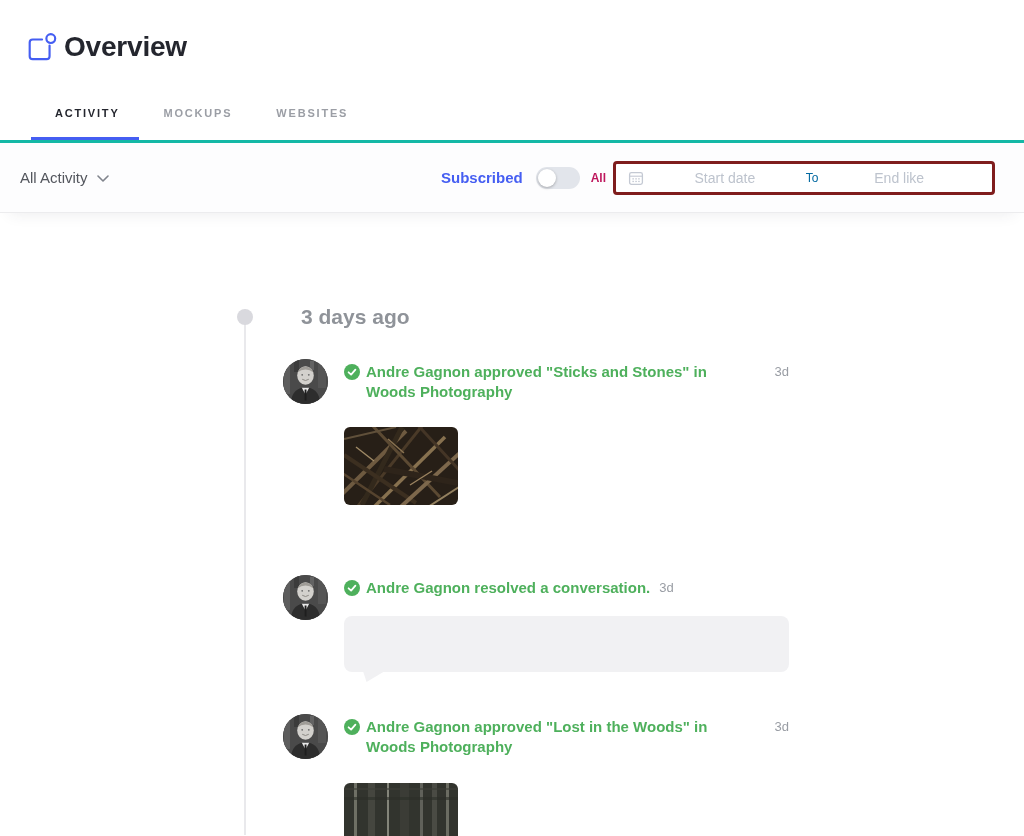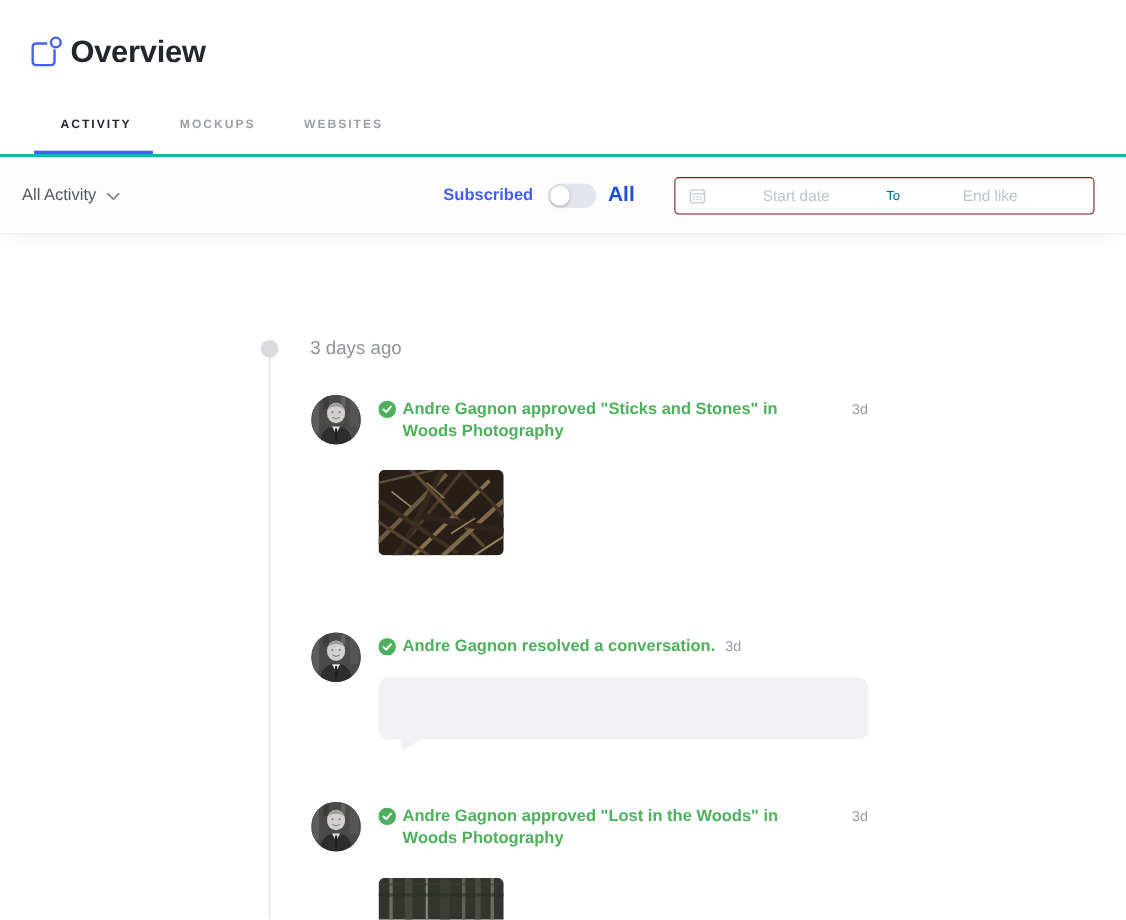--- a/index.html
+++ b/index.html
@@ -29,39 +29,39 @@
     background:#fdfdfe; border-bottom:1px solid #ececee;
     box-shadow:0 10px 16px -10px rgba(45,45,70,.10);
     position:relative; z-index:2;
   }
   .activity-filter { display:flex; align-items:center; font-size:15px; color:#53565d; cursor:pointer; }
   .activity-filter .chev { margin-left:9px; margin-top:2px; }
   .fb-spacer { flex:1; }
   .subscribed-label { font-size:15px; font-weight:600; color:#455ef2; cursor:pointer;text-align:center; }
   .toggle { width:44px; height:22px; border-radius:11px; background:#e2e5eb; position:relative; margin:0 11px 0 13px; cursor:pointer; flex:none; }
   .toggle-knob { position:absolute; left:2px; top:2px; width:18px; height:18px; border-radius:50%; background:#fff; box-shadow:0 1px 3px rgba(0,0,0,.28); }
-  .all-label { font-size:19px; font-weight:700; color:#1d4ed8; cursor:pointer; }
+  .all-label { font-size:12px; font-weight:700; color:#be185d; cursor:pointer; }
   .date-range {
-    width:382px; height:34px; margin-left:36px; background:#fff;
-    border:1px solid #7f1d1d; border-radius:4px;
+    width:382px; height:34px; margin-left:7px; background:#fff;
+    border:3px solid #7f1d1d; border-radius:4px;
     display:flex; align-items:center; padding:0 12px;
   }
   .date-placeholder { flex:1; text-align:center; font-size:14px; color:#bdc3cd; }
   .date-to { font-size:12px; font-weight:400; color:#0369a1; }
 
   
   .main { position:relative; height:622px; }
   .timeline-line { position:absolute; left:244px; top:104px; bottom:0; width:2px; background:#e9e9ec; }
   .timeline-dot { position:absolute; left:237px; top:96px; width:16px; height:16px; border-radius:50%; background:#d9d9de; }
-  .timeline-label { position:absolute; left:282px; top:96px; font-size:17px; line-height:16px; color:#8f9399; }
+  .timeline-label { position:absolute; left:301px; top:96px; font-size:21px; line-height:16px; color:#8f9399;font-weight:bold; }
 
   .items { position:absolute; left:283px; top:146px; width:506px; }
   .item { display:flex; }
   .item.gap-lg { margin-bottom:70px; }
-  .item.gap-md { margin-bottom:57px;justify-content:center; }
+  .item.gap-md { margin-bottom:42px;justify-content:center; }
   .avatar { width:45px; height:45px; border-radius:50%; overflow:hidden; flex:none; background:#474747; }
   .avatar svg { display:block; }
   .item-body { margin-left:16px; padding-top:3px; width:445px; }
   .headline { display:flex; align-items:flex-start; }
   .badge { width:16px; height:16px; flex:none; margin:2px 6px 0 0; }
   .h-text { font-size:15px; font-weight:700; line-height:20px; color:#4eb05c; max-width:386px; }
   .ts { font-size:13px; color:#999da4; line-height:20px; }
   .ts-end { margin-left:auto; }
   .ts-inline { margin-left:9px; }
   .subtext { margin-top:4px; margin-left:0; font-size:13px; line-height:16px; color:#85888e; }

